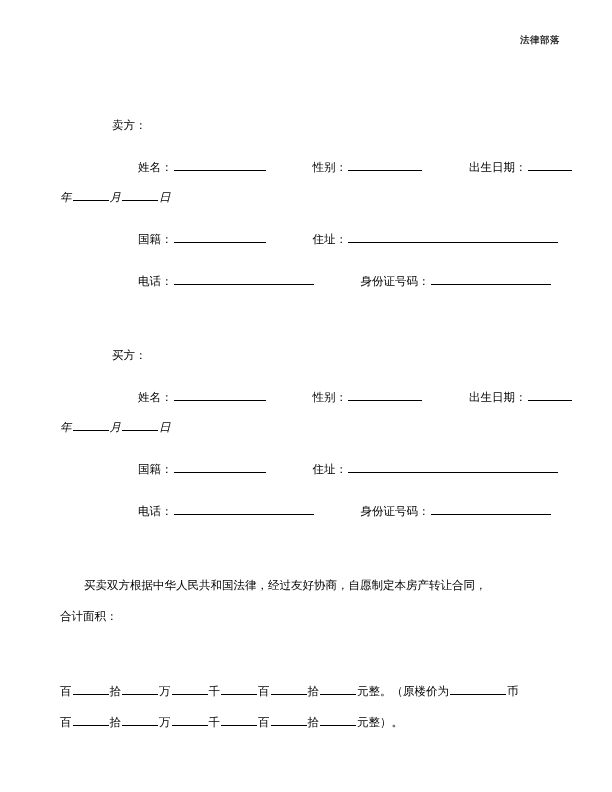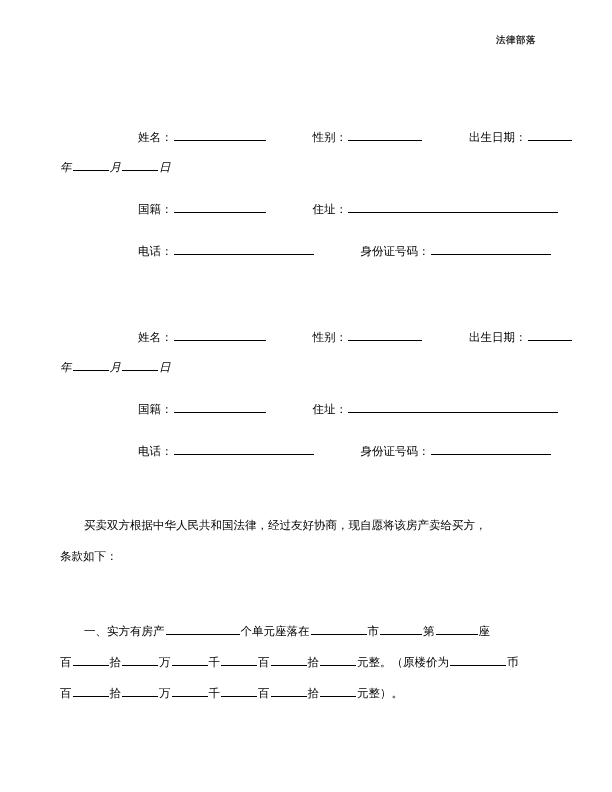--- a/index.html
+++ b/index.html
@@ -18,21 +18,21 @@
   .page {
     position: relative;
     width: 612px;
     height: 792px;
     box-sizing: border-box;
     padding: 0;
   }
   .watermark {
     position: absolute;
     top: 34px;
-    right: 76px;
+    right: 52px;
     font-size: 9.5px;
     font-weight: bold;
     letter-spacing: 0.5px;
     color: #2b2b2b;
   }
   .doc-title {
     position: absolute;
     top: 68px;
     left: 0;
     width: 612px;
@@ -76,20 +76,23 @@
 </head>
 <body>
 
 <div class="page">
 
   <div class="watermark">法律部落</div>
 
 
   <div class="body-area">
 
+    <div class="line indent1">
+      <span>卖方：</span>
+    </div>
 
     <div class="gap-12"></div>
 
     <div class="line indent2">
       <span>姓名：</span><span class="blank" style="width:92px"></span><span class="sp-lg"></span><span>性别：</span><span class="blank" style="width:74px"></span><span class="sp-lg"></span><span>出生日期：</span><span class="blank" style="width:44px"></span>
     </div>
 
     <div class="line indent0">
       <span>年</span><span class="blank" style="width:36px"></span><span>月</span><span class="blank" style="width:36px"></span><span>日</span>
     </div>
@@ -101,20 +104,23 @@
     </div>
 
     <div class="gap-12"></div>
 
     <div class="line indent2">
       <span>电话：</span><span class="blank" style="width:140px"></span><span class="sp-lg"></span><span>身份证号码：</span><span class="blank" style="width:120px"></span>
     </div>
 
     <div class="gap-44"></div>
 
+    <div class="line indent1">
+      <span>买方：</span>
+    </div>
 
     <div class="gap-12"></div>
 
     <div class="line indent2">
       <span>姓名：</span><span class="blank" style="width:92px"></span><span class="sp-lg"></span><span>性别：</span><span class="blank" style="width:74px"></span><span class="sp-lg"></span><span>出生日期：</span><span class="blank" style="width:44px"></span>
     </div>
 
     <div class="line indent0">
       <span>年</span><span class="blank" style="width:36px"></span><span>月</span><span class="blank" style="width:36px"></span><span>日</span>
     </div>
@@ -126,28 +132,25 @@
     </div>
 
     <div class="gap-12"></div>
 
     <div class="line indent2">
       <span>电话：</span><span class="blank" style="width:140px"></span><span class="sp-lg"></span><span>身份证号码：</span><span class="blank" style="width:120px"></span>
     </div>
 
     <div class="gap-44"></div>
 
-    <div class="para" style="padding-left:24px">买卖双方根据中华人民共和国法律，经过友好协商，现自愿将该房产卖给买方，</div>
-    <div class="para">条款如下：</div>
+    <div class="para" style="padding-left:24px">买卖双方根据中华人民共和国法律，经过友好协商，自愿制定本房产转让合同，</div>
+    <div class="para">合计面积：</div>
 
     <div class="gap-44"></div>
 
-    <div class="para" style="padding-left:24px">
-      <span>一、实方有房产</span><span class="blank" style="width:74px"></span><span>个单元座落在</span><span class="blank" style="width:56px"></span><span>市</span><span class="blank" style="width:42px"></span><span>第</span><span class="blank" style="width:42px"></span><span>座</span>
-    </div>
 
 
     <div class="para">
       <span>百</span><span class="blank" style="width:36px"></span><span>拾</span><span class="blank" style="width:36px"></span><span>万</span><span class="blank" style="width:36px"></span><span>千</span><span class="blank" style="width:36px"></span><span>百</span><span class="blank" style="width:36px"></span><span>拾</span><span class="blank" style="width:36px"></span><span>元整。（原楼价为</span><span class="blank" style="width:56px"></span><span>币</span>
     </div>
 
     <div class="para">
       <span>百</span><span class="blank" style="width:36px"></span><span>拾</span><span class="blank" style="width:36px"></span><span>万</span><span class="blank" style="width:36px"></span><span>千</span><span class="blank" style="width:36px"></span><span>百</span><span class="blank" style="width:36px"></span><span>拾</span><span class="blank" style="width:36px"></span><span>元整）。</span>
     </div>
 

